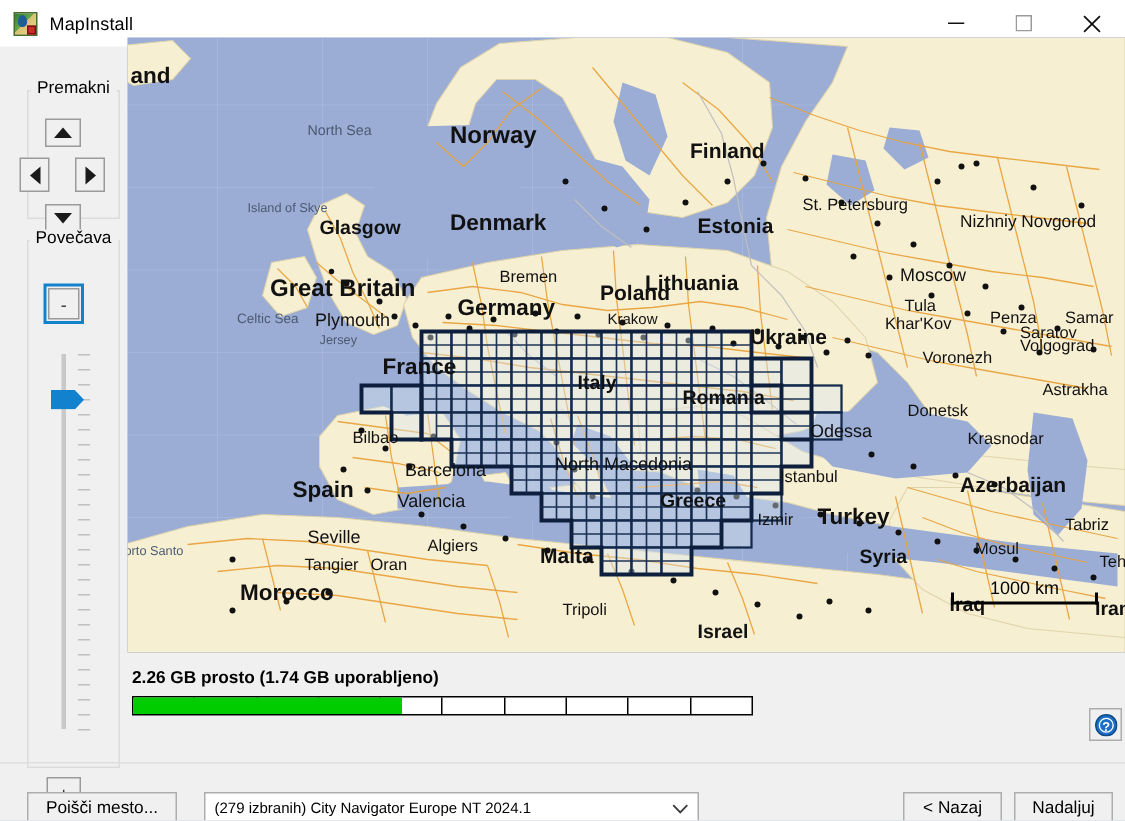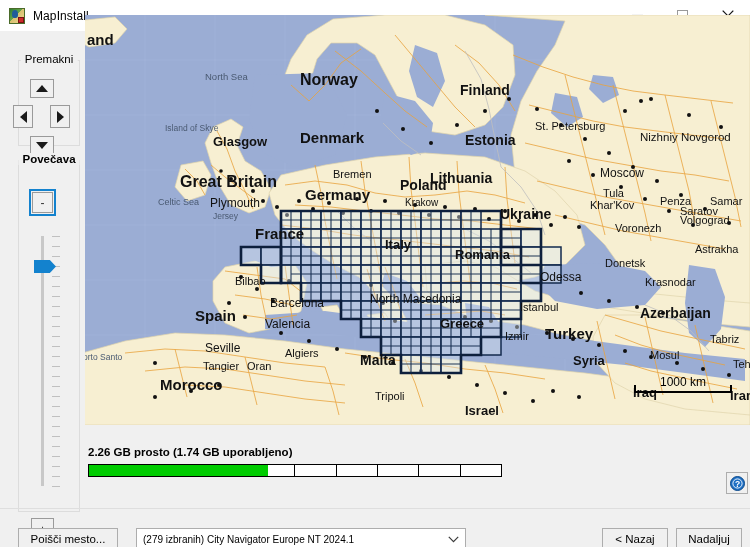--- a/index.html
+++ b/index.html
@@ -51,21 +51,21 @@
     background:#f0f0f0;
   }
   .groupbox {
     position:absolute; border:1px solid #dcdcdc; background:transparent;
   }
   .group-title {
     position:absolute; top:-8px; left:50%; transform:translateX(-50%);
     background:#f0f0f0; padding:0 4px; font-size:11.5px; color:#000; white-space:nowrap;
   }
   #grp-move { left:18px; top:12px; width:60px; height:84px; }
-  #grp-zoom { left:18px; top:112px; width:60px; height:350px;font-weight:bold; }
+  #grp-zoom { left:18px; top:112px; width:60px; height:350px; }
 
   .navbtn {
     position:absolute; width:24px; height:19px; background:#f0f0f0;
     border:1px solid #9a9a9a; box-sizing:border-box;
     display:flex; align-items:center; justify-content:center;
   }
   .tri { width:0; height:0; }
   .tri-up    { border-left:6px solid transparent; border-right:6px solid transparent; border-bottom:7px solid #1a1a1a; }
   .tri-down  { border-left:6px solid transparent; border-right:6px solid transparent; border-top:7px solid #1a1a1a; }
   .tri-left  { border-top:6px solid transparent; border-bottom:6px solid transparent; border-right:7px solid #1a1a1a; }
@@ -100,21 +100,21 @@
   }
   #zoom-in {
     position:absolute; left:31px; top:470px; width:23px; height:23px;
     background:#f0f0f0; border:1px solid #9a9a9a; box-sizing:border-box;
     display:flex; align-items:center; justify-content:center;
     font-size:13px; color:#333; line-height:1;
   }
 
   
   .mapwrap {
-    position:absolute; left:85px; top:15px; width:665px; height:410px;
+    position:absolute; left:85px; top:25px; width:665px; height:410px;
     overflow:hidden; background:#9badd4;
   }
   .map-svg { position:absolute; left:0; top:0; }
 
   .scalebar {
     position:absolute; right:18px; bottom:32px; width:98px; height:14px;
   }
   .scalebar .sb-line {
     position:absolute; left:0; bottom:0; width:98px; height:2px; background:#000;
   }

